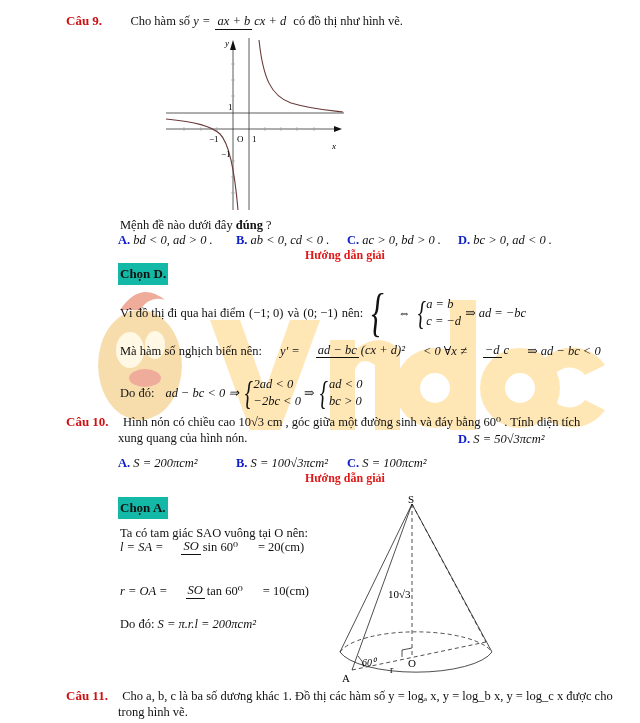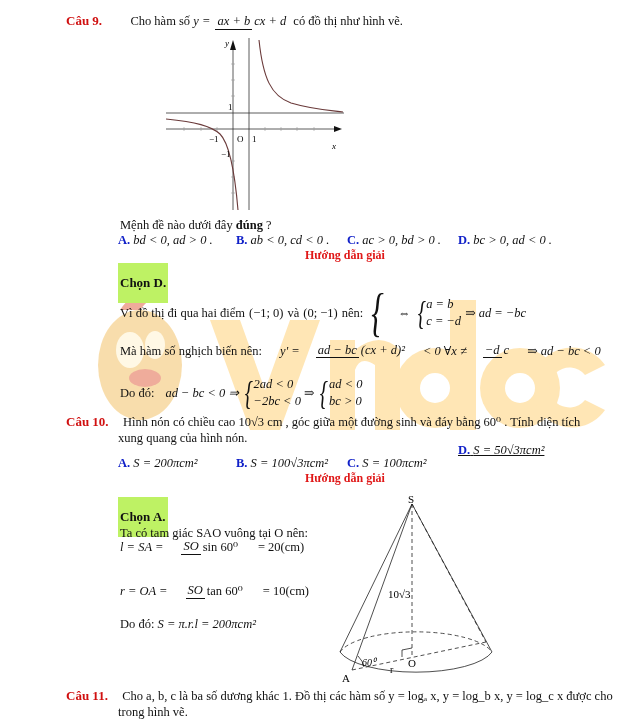--- a/index.html
+++ b/index.html
@@ -2,21 +2,21 @@
 <html><head>
 <meta charset="utf-8">
 <style>
   html, body { margin:0; padding:0; background:#ffffff; }
   body { width:640px; height:723px; position:relative; overflow:hidden;
          font-family:"Liberation Serif", "DejaVu Serif", serif; color:#111; font-size:12.5px; }
   .abs { position:absolute; white-space:nowrap; }
   .qlabel { color:#d01010; font-weight:bold; font-size:13px; }
   .optl { color:#1020c8; font-weight:bold; }
   .hdg { color:#e01818; font-weight:bold; font-size:12px; }
-  .chon { background:#bef264; font-weight:bold; padding:12px 2px; font-size:13px; }
+  .chon { background:#14b8a6; font-weight:bold; padding:3px 2px; font-size:13px; }
   .m { font-style:italic; }
   .frac { display:inline-flex; flex-direction:row; align-items:center; vertical-align:middle; line-height:1.1; margin:0 2px; }
   .frac .num { border-bottom:1px solid #111; padding:0 2px; }
   .frac .den { padding:0 2px; }
   .sys { display:inline-flex; align-items:center; vertical-align:middle; }
   .sys .brace { font-size:34px; line-height:1; transform:scaleX(0.6); margin-right:-2px; font-weight:100; }
   .sys .rows { display:flex; flex-direction:column; line-height:1.35; }
   .wm { position:absolute; pointer-events:none; }
 </style>
 </head>
@@ -171,21 +171,21 @@
 <div class="abs" style="left:66px;top:414px;">
   <span class="qlabel">Câu 10.</span>
   <span style="display:inline-block;width:8px;"></span>
   <span>Hình nón có chiều cao 10√3  cm , góc giữa một đường sinh và đáy bằng 60⁰ . Tính diện tích</span>
 </div>
 <div class="abs" style="left:118px;top:431px;">xung quang của hình nón.</div>
 
 <div class="abs" style="left:118px;top:456px;"><span class="optl">A.</span> <span class="m">S = 200πcm²</span></div>
 <div class="abs" style="left:236px;top:456px;"><span class="optl">B.</span> <span class="m">S = 100√3πcm²</span></div>
 <div class="abs" style="left:347px;top:456px;"><span class="optl">C.</span> <span class="m">S = 100πcm²</span></div>
-<div class="abs" style="left:458px;top:443px;text-decoration:underline;"><span class="optl">D.</span> <span class="m">S = 50√3πcm²</span></div>
+<div class="abs" style="left:458px;top:432px;"><span class="optl">D.</span> <span class="m">S = 50√3πcm²</span></div>
 
 <div class="abs hdg" style="left:305px;top:471px;">Hướng dẫn giải</div>
 <div class="abs chon" style="left:118px;top:497px;">Chọn A.</div>
 
 <div class="abs" style="left:120px;top:526px;">Ta có tam giác SAO vuông tại O nên:</div>
 
 <div class="abs" style="left:120px;top:540px;display:flex;align-items:center;gap:16px;">
   <span class="m">l = SA =</span>
   <span class="frac">
       <span class="num m">SO</span>

